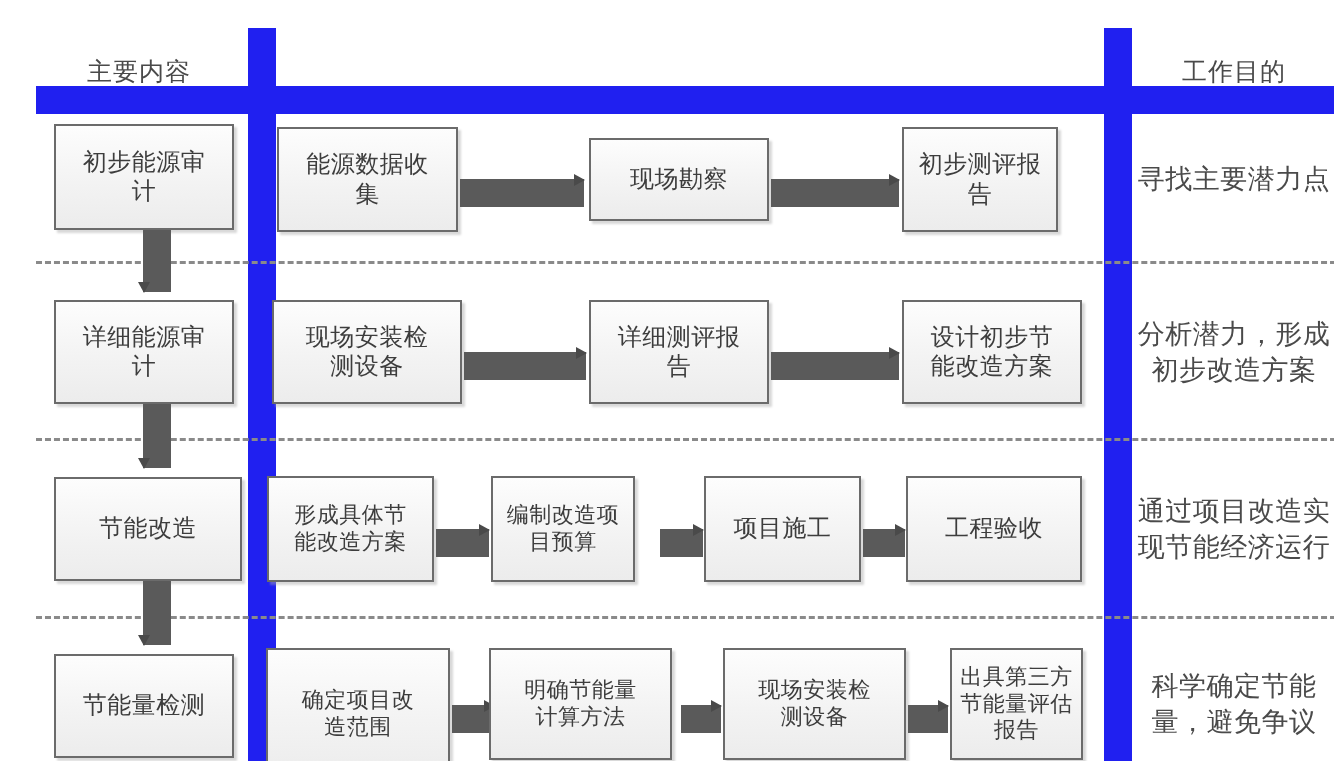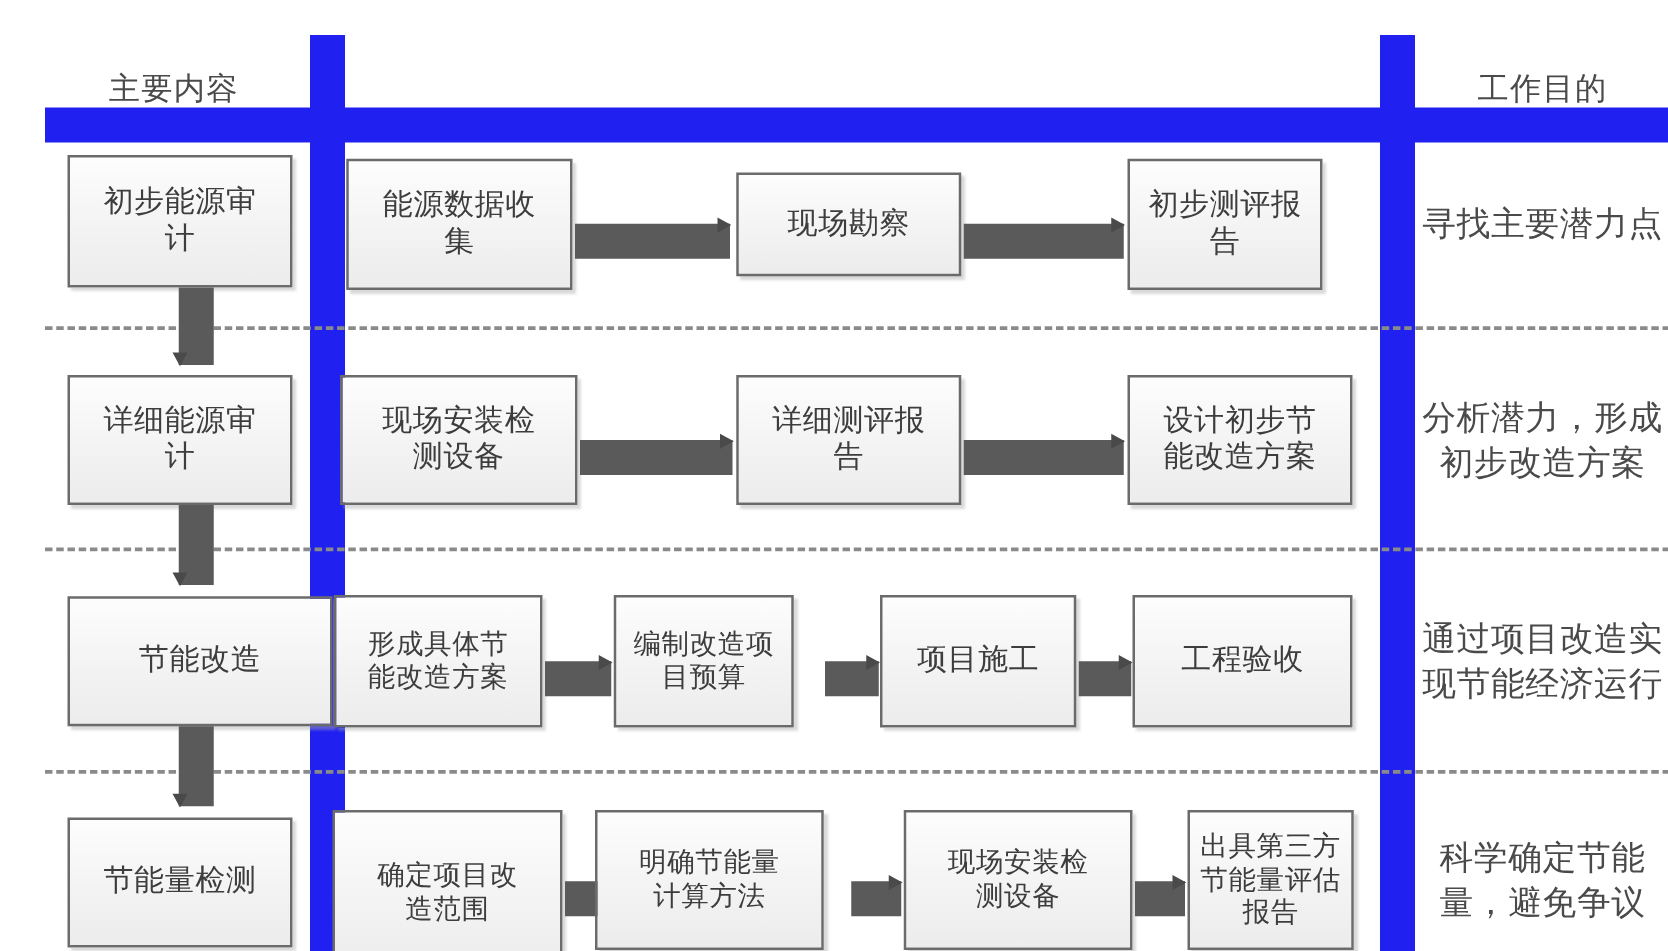--- a/index.html
+++ b/index.html
@@ -165,21 +165,21 @@
   <div class="harrow" style="left:743px;top:324px;width:128px;"></div>
 
   <div class="box" style="left:874px;top:272px;width:180px;height:104px;">设计初步节
 能改造方案</div>
 
   <div class="purpose" style="left:1086px;top:272px;width:240px;height:104px;">分析潜力，形成
 初步改造方案</div>
 
   <div class="varrow" style="left:115px;top:376px;height:64px;"></div>
 
-  <div class="box" style="left:26px;top:449px;width:212px;height:104px;">节能改造</div>
+  <div class="box" style="left:26px;top:449px;width:188px;height:104px;">节能改造</div>
 
   <div class="box small" style="left:239px;top:448px;width:167px;height:106px;">形成具体节
 能改造方案</div>
   <div class="harrow" style="left:408px;top:501px;width:53px;"></div>
 
   <div class="box small" style="left:463px;top:448px;width:144px;height:106px;">编制改造项
 目预算</div>
   <div class="harrow" style="left:632px;top:501px;width:43px;"></div>
 
   <div class="box" style="left:676px;top:448px;width:157px;height:106px;">项目施工</div>
@@ -191,21 +191,21 @@
 现节能经济运行</div>
 
   <div class="varrow" style="left:115px;top:553px;height:64px;"></div>
 
   <div class="box" style="left:26px;top:626px;width:180px;height:104px;">节能量检测</div>
 
   <div class="box small" style="left:238px;top:620px;width:184px;height:132px;">确定项目改
 造范围</div>
   <div class="harrow" style="left:424px;top:677px;width:42px;"></div>
 
-  <div class="box small" style="left:448px;top:620px;width:183px;height:112px;">明确节能量
+  <div class="box small" style="left:461px;top:620px;width:183px;height:112px;">明确节能量
 计算方法</div>
   <div class="harrow" style="left:653px;top:677px;width:40px;"></div>
 
   <div class="box small" style="left:695px;top:620px;width:183px;height:112px;">现场安装检
 测设备</div>
   <div class="harrow" style="left:880px;top:677px;width:40px;"></div>
 
   <div class="box small" style="left:922px;top:620px;width:133px;height:112px;">出具第三方
 节能量评估
 报告</div>

